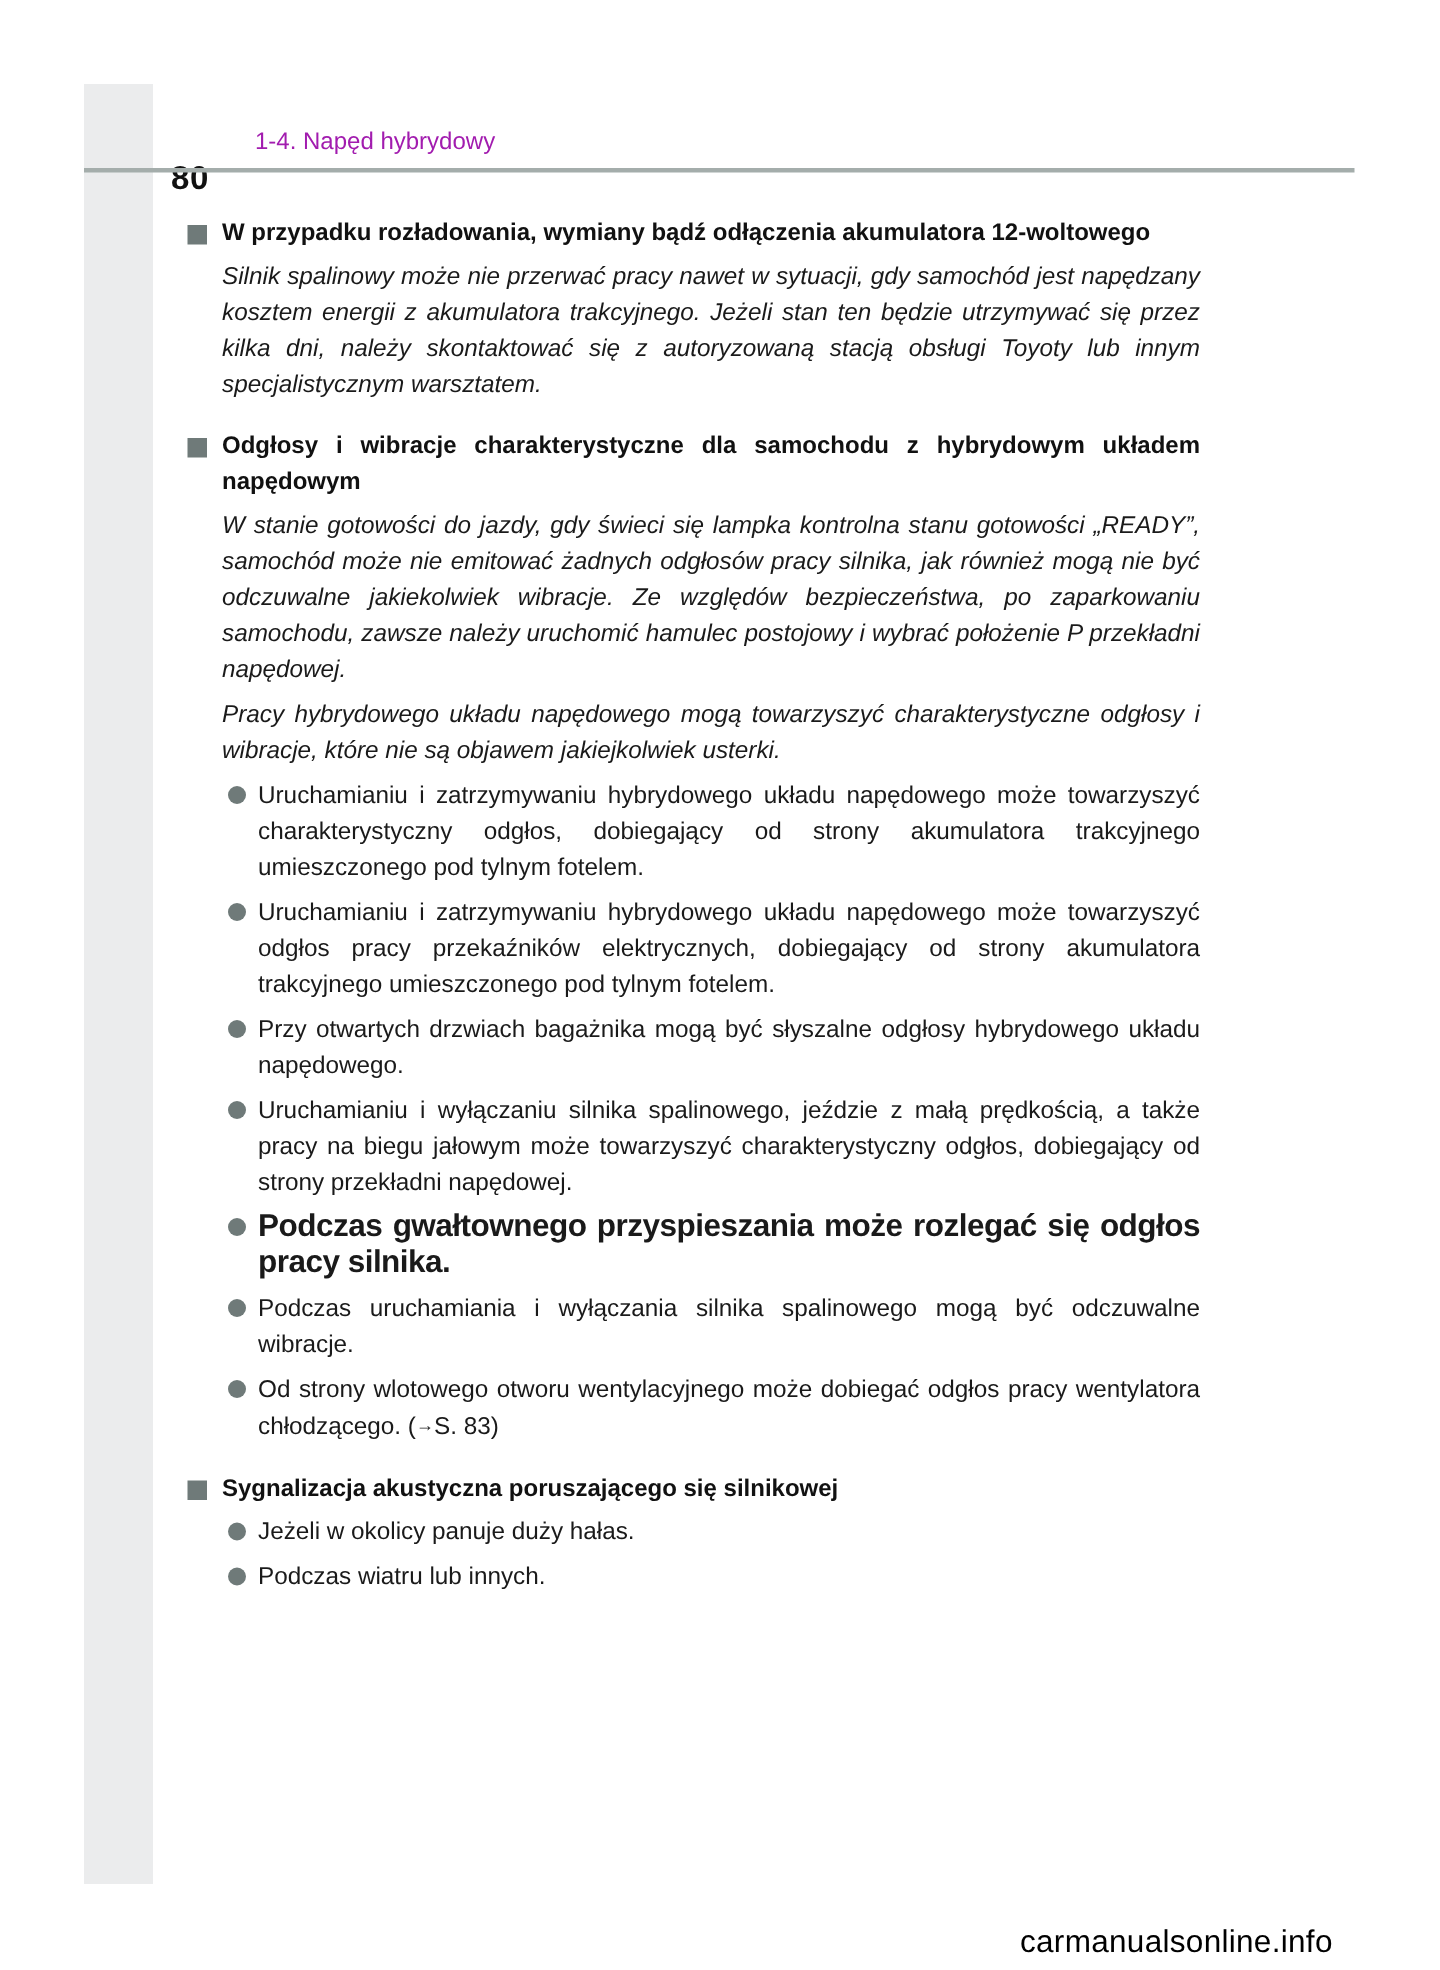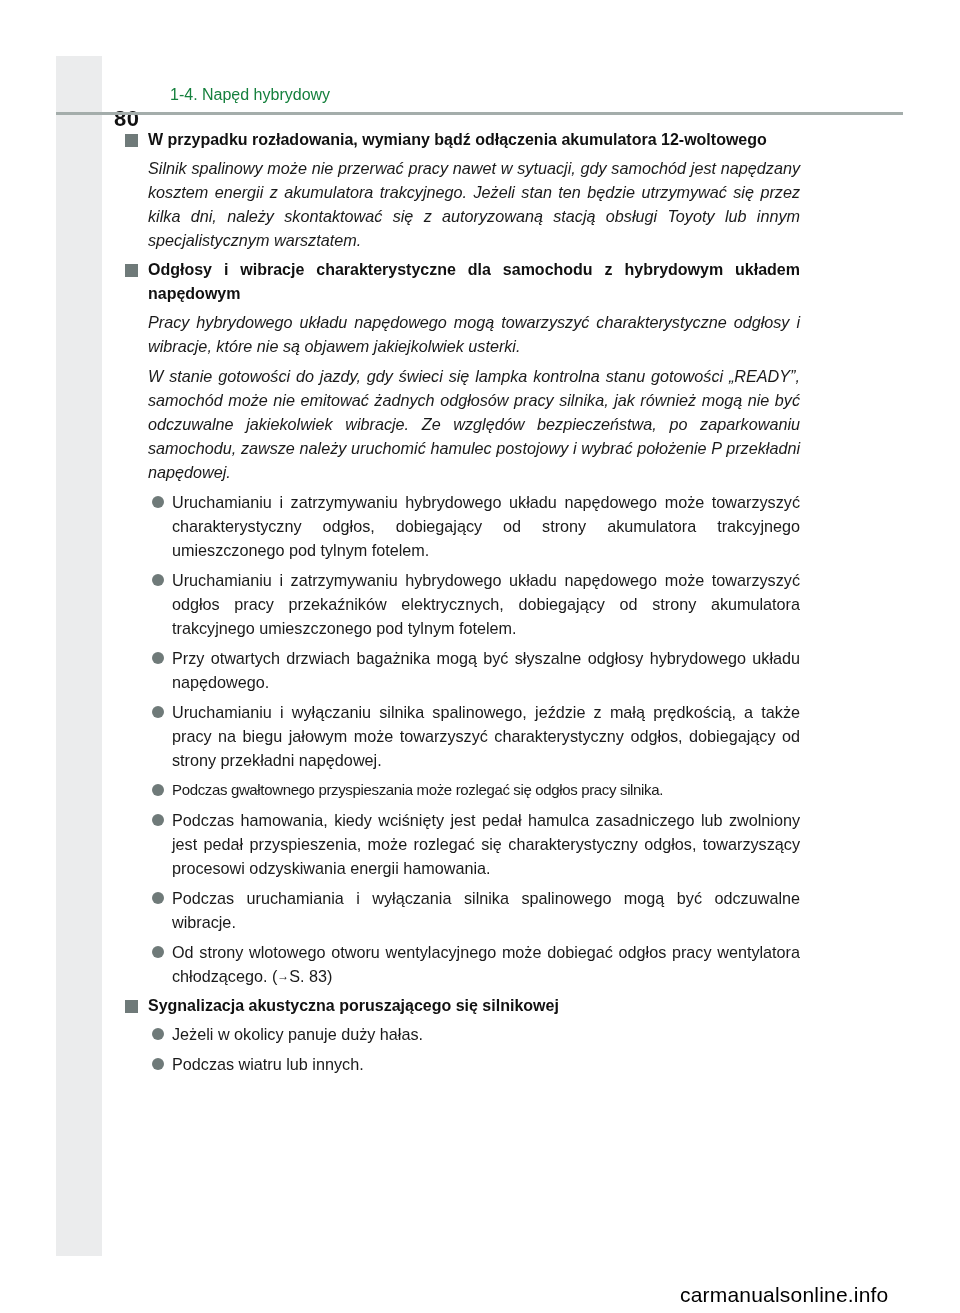--- a/index.html
+++ b/index.html
@@ -14,51 +14,51 @@
   }
   .header {
     position: absolute; left: 114px; top: 80px; height: 30px;
     display: flex; align-items: center;
   }
   .page-number {
     font-weight: bold; font-size: 22px; color: #111; width: 56px;
     letter-spacing: 0.5px;
     margin-top: 48px;
   }
-  .section-title { font-size: 16px; color: #15803d; }
+  .section-title { font-size: 16px; color: #a21caf; }
   .rule {
     position: absolute; left: 56px; top: 112px; width: 847px; height: 3px;
     background: #a4adab;
   }
   .content {
     position: absolute; left: 125px; top: 126px; width: 675px;
     font-size: 16.2px; line-height: 24px;
   }
   .heading {
     position: relative; padding-left: 23px; font-weight: bold;
-    text-align: justify; margin-top: 2px; margin-bottom: 4px; color: #111;
+    text-align: justify; margin-top: 18px; margin-bottom: 4px; color: #111;
     font-size: 16px;
   }
   .heading .sq {
     position: absolute; left: 0; top: 6px; width: 13px; height: 13px;
     background: #6f7a79;
   }
   .para {
     padding-left: 23px; text-align: justify; margin-bottom: 6px;
     hyphens: manual;
     font-style: italic;
   }
   .bullet {
     position: relative; padding-left: 47px; text-align: justify; margin-bottom: 6px;
   }
   .bullet .dot {
     position: absolute; left: 27px; top: 6px; width: 12px; height: 12px;
     border-radius: 50%; background: #6f7a79;
   }
-  .bullet.tight { letter-spacing: -0.35px; font-size: 15px; }
+  .bullet.tight { letter-spacing: -0.35px; font-size: 21px; font-weight: bold; }
   .arrow { font-size: 12px; vertical-align: 2px; }
   .watermark {
     position: absolute; left: 680px; top: 1283px;
     font-size: 21px; color: #000000; letter-spacing: 0.2px;
   }
 </style>
 </head>
 <body>
 
 <div class="sidebar"></div>
@@ -74,46 +74,42 @@
   <div class="heading">
     <span class="sq"></span>
     <span>W przypadku rozładowania, wymiany bądź odłączenia akumulatora 12-woltowego</span>
   </div>
   <div class="para">Silnik spalinowy może nie przerwać pracy nawet w sytuacji, gdy samochód jest napędzany kosztem energii z akumulatora trakcyjnego. Jeżeli stan ten będzie utrzymywać się przez kilka dni, należy skontaktować się z autory­zowaną stacją obsługi Toyoty lub innym specjalistycznym warsztatem.</div>
 
   <div class="heading">
     <span class="sq"></span>
     <span>Odgłosy i wibracje charakterystyczne dla samochodu z hybrydowym układem napędowym</span>
   </div>
+  <div class="para">W stanie gotowości do jazdy, gdy świeci się lampka kontrolna stanu gotowo­ści „READY”, samochód może nie emitować żadnych odgłosów pracy silnika, jak również mogą nie być odczuwalne jakiekolwiek wibracje. Ze względów bezpieczeństwa, po zaparkowaniu samochodu, zawsze należy uruchomić ha­mulec postojowy i wybrać położenie P przekładni napędowej.</div>
   <div class="para">Pracy hybrydowego układu napędowego mogą towarzyszyć charakterysty­czne odgłosy i wibracje, które nie są objawem jakiejkolwiek usterki.</div>
-  <div class="para">W stanie gotowości do jazdy, gdy świeci się lampka kontrolna stanu gotowo­ści „READY”, samochód może nie emitować żadnych odgłosów pracy silnika, jak również mogą nie być odczuwalne jakiekolwiek wibracje. Ze względów bezpieczeństwa, po zaparkowaniu samochodu, zawsze należy uruchomić ha­mulec postojowy i wybrać położenie P przekładni napędowej.</div>
 
   <div class="bullet">
     <span class="dot"></span>
     <span>Uruchamianiu i zatrzymywaniu hybrydowego układu napędowego może towarzyszyć charakterystyczny odgłos, dobiegający od strony akumulatora trakcyjnego umieszczonego pod tylnym fotelem.</span>
   </div>
   <div class="bullet">
     <span class="dot"></span>
     <span>Uruchamianiu i zatrzymywaniu hybrydowego układu napędowego może towarzyszyć odgłos pracy przekaźników elektrycznych, dobiegający od strony akumulatora trakcyjnego umieszczonego pod tylnym fotelem.</span>
   </div>
   <div class="bullet">
     <span class="dot"></span>
     <span>Przy otwartych drzwiach bagażnika mogą być słyszalne odgłosy hybrydo­wego układu napędowego.</span>
   </div>
   <div class="bullet">
     <span class="dot"></span>
     <span>Uruchamianiu i wyłączaniu silnika spalinowego, jeździe z małą prędkością, a także pracy na biegu jałowym może towarzyszyć charakterystyczny od­głos, dobiegający od strony przekładni napędowej.</span>
   </div>
   <div class="bullet tight">
     <span class="dot"></span>
     <span>Podczas gwałtownego przyspieszania może rozlegać się odgłos pracy silnika.</span>
-  </div>
-  <div class="bullet">
-    <span class="dot"></span>
-    <span>Podczas hamowania, kiedy wciśnięty jest pedał hamulca zasadniczego lub zwolniony jest pedał przyspieszenia, może rozlegać się charakterystyczny odgłos, towarzyszący procesowi odzyskiwania energii hamowania.</span>
   </div>
   <div class="bullet">
     <span class="dot"></span>
     <span>Podczas uruchamiania i wyłączania silnika spalinowego mogą być odczu­walne wibracje.</span>
   </div>
   <div class="bullet">
     <span class="dot"></span>
     <span>Od strony wlotowego otworu wentylacyjnego może dobiegać odgłos pracy wentylatora chłodzącego. (</span><span class="arrow">→</span><span>S. 83)</span>
   </div>
 

